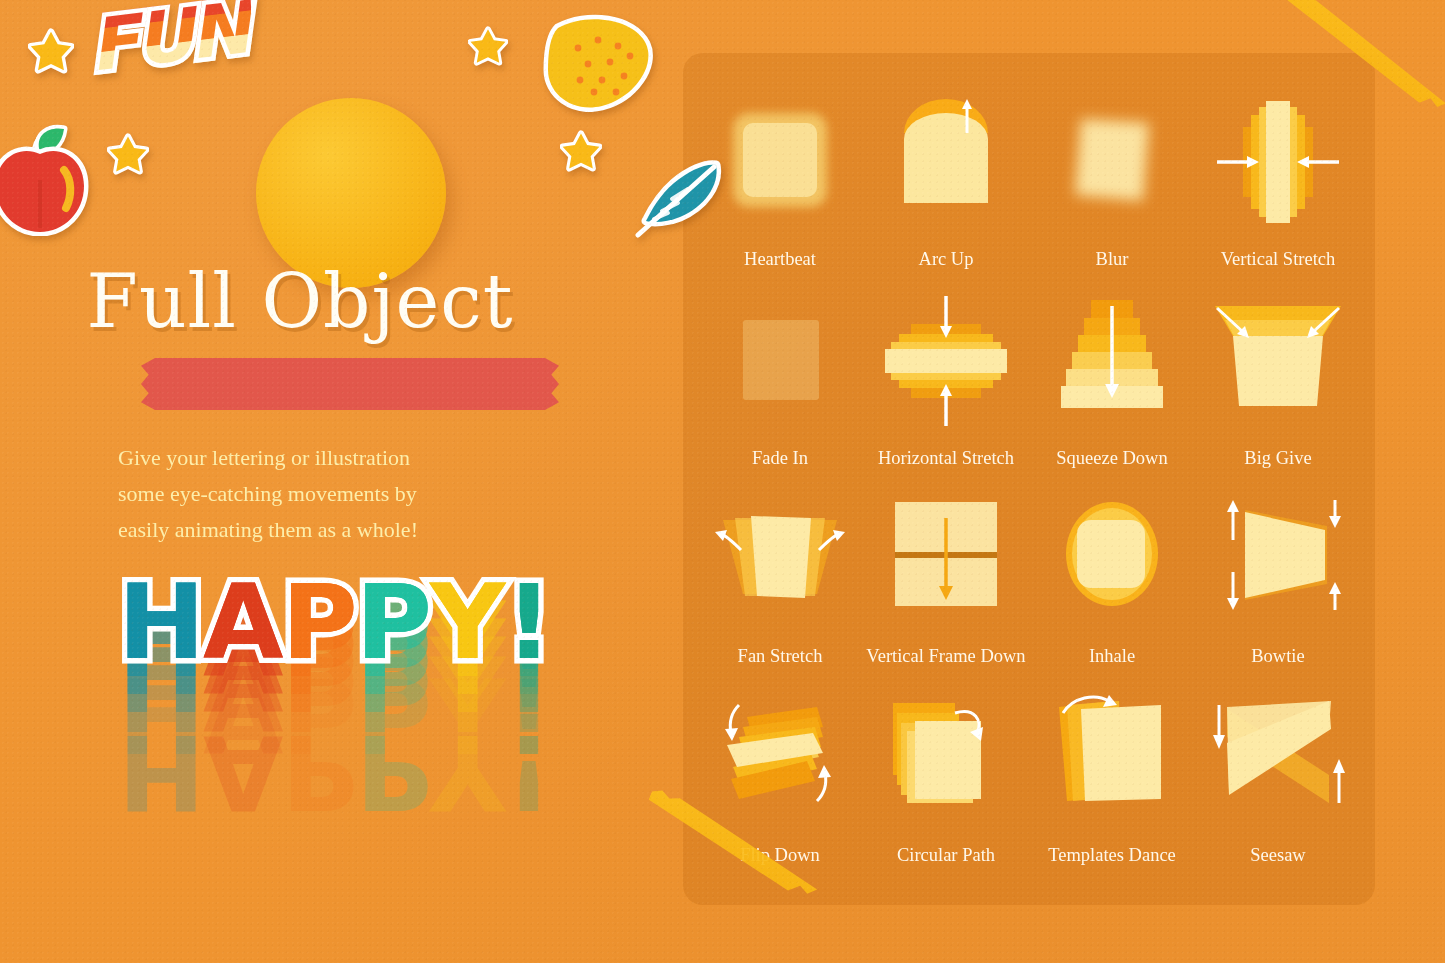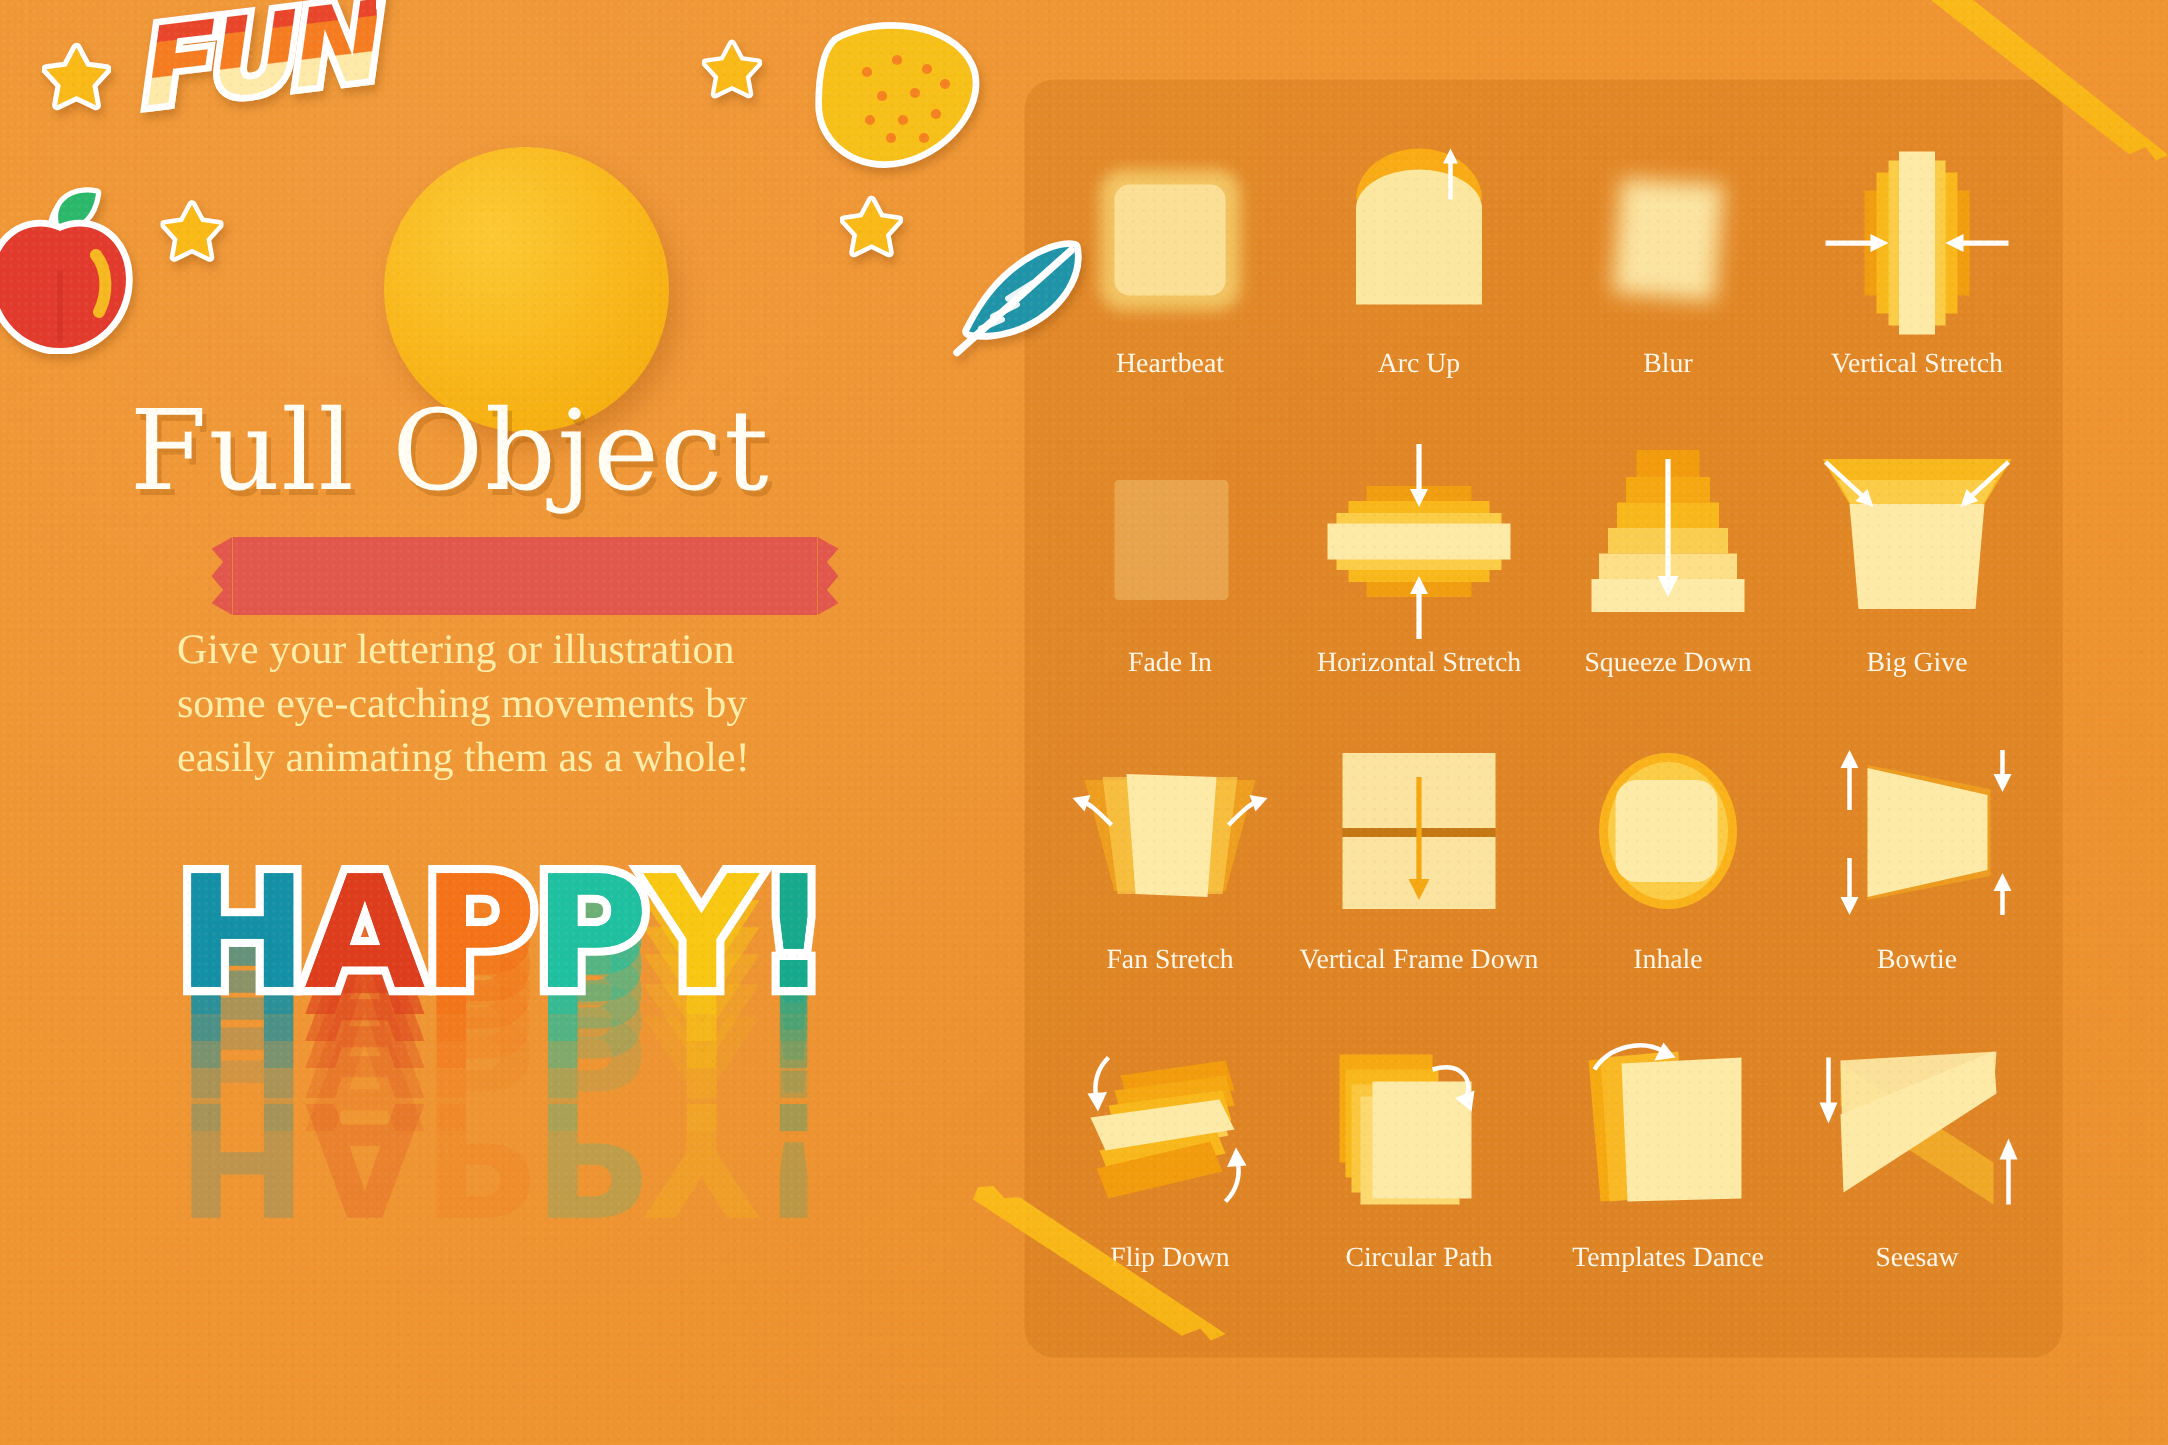--- a/index.html
+++ b/index.html
@@ -101,23 +101,23 @@
     clip-path:polygon(0 0,0 100%,100% 85%,45% 68%,100% 50%,45% 32%,100% 15%); }
   .ribbon-txt{
     position:absolute; left:155px; top:358px; width:390px; height:52px;
     display:flex; align-items:center; justify-content:center; z-index:31;
     font-family:"DejaVu Serif", serif; font-style:italic; font-weight:bold;
     font-size:29px; color:#fffaf2;
   }
 
   
   .body-copy{
-    position:absolute; left:118px; top:416px; width:480px; z-index:26;
+    position:absolute; left:118px; top:440px; width:480px; z-index:26;
     font-family:"Liberation Serif", serif;
-    font-size:28px; line-height:36px; color:#fdeeaa;
+    font-size:22px; line-height:36px; color:#fdeeaa;
   }
 
   
   .happy-wrap{ position:absolute; left:118px; top:570px; width:470px; height:380px; z-index:24; }
   .happy-row{ position:absolute; left:0; width:470px; display:flex; align-items:flex-end; }
   .happy-ltr{
     font-family:"DejaVu Sans", sans-serif; font-weight:bold;
     font-size:104px; line-height:104px; letter-spacing:-2px;
   }
   .happy-main .happy-ltr{
@@ -128,21 +128,21 @@
   .panel{
     position:absolute; left:683px; top:53px; width:692px; height:852px;
     background:rgba(186,98,10,.24);
     border-radius:20px; z-index:10;
   }
   .grid{
     position:absolute; left:683px; top:53px; width:692px; height:852px;
     display:grid; grid-template-columns:repeat(4,1fr); grid-template-rows:repeat(4,1fr);
     padding:34px 14px 24px; z-index:18;
   }
-  .cell{ display:flex; flex-direction:column; align-items:center; justify-content:flex-start; }
+  .cell{ display:flex; flex-direction:column; align-items:center; justify-content:flex-start;gap:16px; }
   .art{ width:150px; height:150px; position:relative; display:flex; align-items:center; justify-content:center; }
   .cap{
     font-family:"Liberation Serif", serif; font-size:18.5px;
     color:#fff8ea; text-align:center; margin-top:-4px; white-space:nowrap;
   }
 
   
   .tape{
     position:absolute; z-index:45;
     background:linear-gradient(180deg,#fbbe19,#f9b712);

